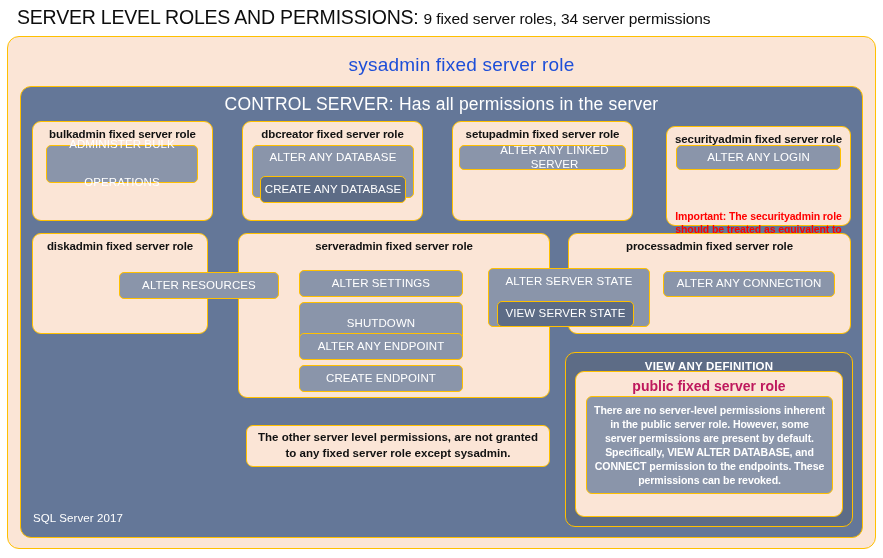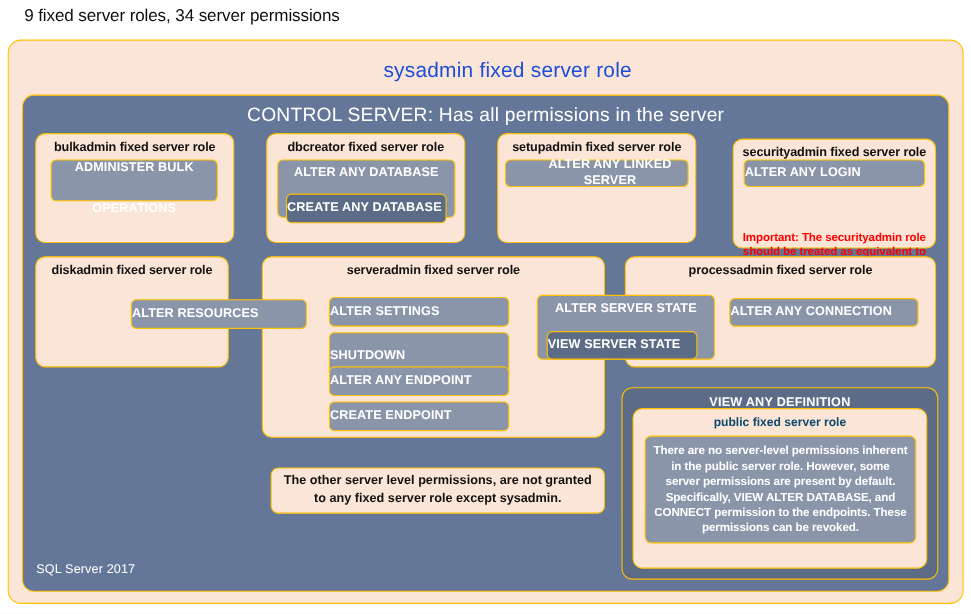--- a/index.html
+++ b/index.html
@@ -46,22 +46,22 @@
   }
   .role-title{
     position:absolute;left:0;right:0;top:6px;text-align:center;
     font-size:11.5px;font-weight:bold;color:#111;letter-spacing:-0.1px;
     white-space:nowrap;
   }
 
   
   .chip{
     background:#8a95aa;border:1.4px solid #ffc000;border-radius:5px;
-    display:flex;align-items:center;justify-content:space-between;text-align:center;
-    font-size:11.5px;font-weight:bold;color:#ffffff;letter-spacing:0.1px;
+    display:flex;align-items:center;justify-content:center;text-align:center;
+    font-size:11.5px;font-weight:normal;color:#ffffff;letter-spacing:0.1px;
     line-height:1.18;
     gap:24px;
   }
   .chip.dark{background:#5d6c86;}
   .chip.two-line{flex-direction:column;}
 
   
   .note-red{
     color:#ff0000;font-size:10.5px;font-weight:bold;text-align:center;
     line-height:1.28;letter-spacing:-0.1px;margin-top:37px;
@@ -81,39 +81,40 @@
   }
   #public-frame-label{
     position:absolute;left:0;right:0;top:7px;text-align:center;
     font-size:11.5px;font-weight:bold;color:#ffffff;letter-spacing:0.2px;
   }
   #public-role{
     background:#fbe5d6;border:1.6px solid #ffc000;border-radius:9px;
   }
   #public-role-title{
     position:absolute;left:0;right:0;top:6px;text-align:center;
-    font-size:11px;font-weight:bold;color:#0c4a6e;
+    font-size:14px;font-weight:bold;color:#be185d;
   }
   #public-desc{
     background:#8a95aa;border:1.4px solid #ffc000;border-radius:6px;
     display:flex;align-items:center;justify-content:center;text-align:center;
     font-size:10.6px;font-weight:bold;color:#ffffff;line-height:1.33;
     padding:5px 7px;letter-spacing:-0.1px;
   }
 
   
   #footer{
     left:33px;top:512px;width:200px;height:18px;
     font-size:11.5px;color:#ffffff;letter-spacing:0.1px;
   }
 </style>
 </head>
 <body>
 
 <div class="abs" id="title">
+  <span class="t-main">SERVER LEVEL ROLES AND PERMISSIONS:</span>
   <span class="t-sub">9 fixed server roles, 34 server permissions</span>
 </div>
 
 <div class="abs" id="sysadmin"></div>
 <div class="abs" id="sysadmin-label">sysadmin  fixed  server  role</div>
 
 <div class="abs" id="control"></div>
 <div class="abs" id="control-label">CONTROL SERVER: Has all permissions in the server</div>
 
 <div class="abs role" style="left:32px;top:121px;width:181px;height:100px;">

